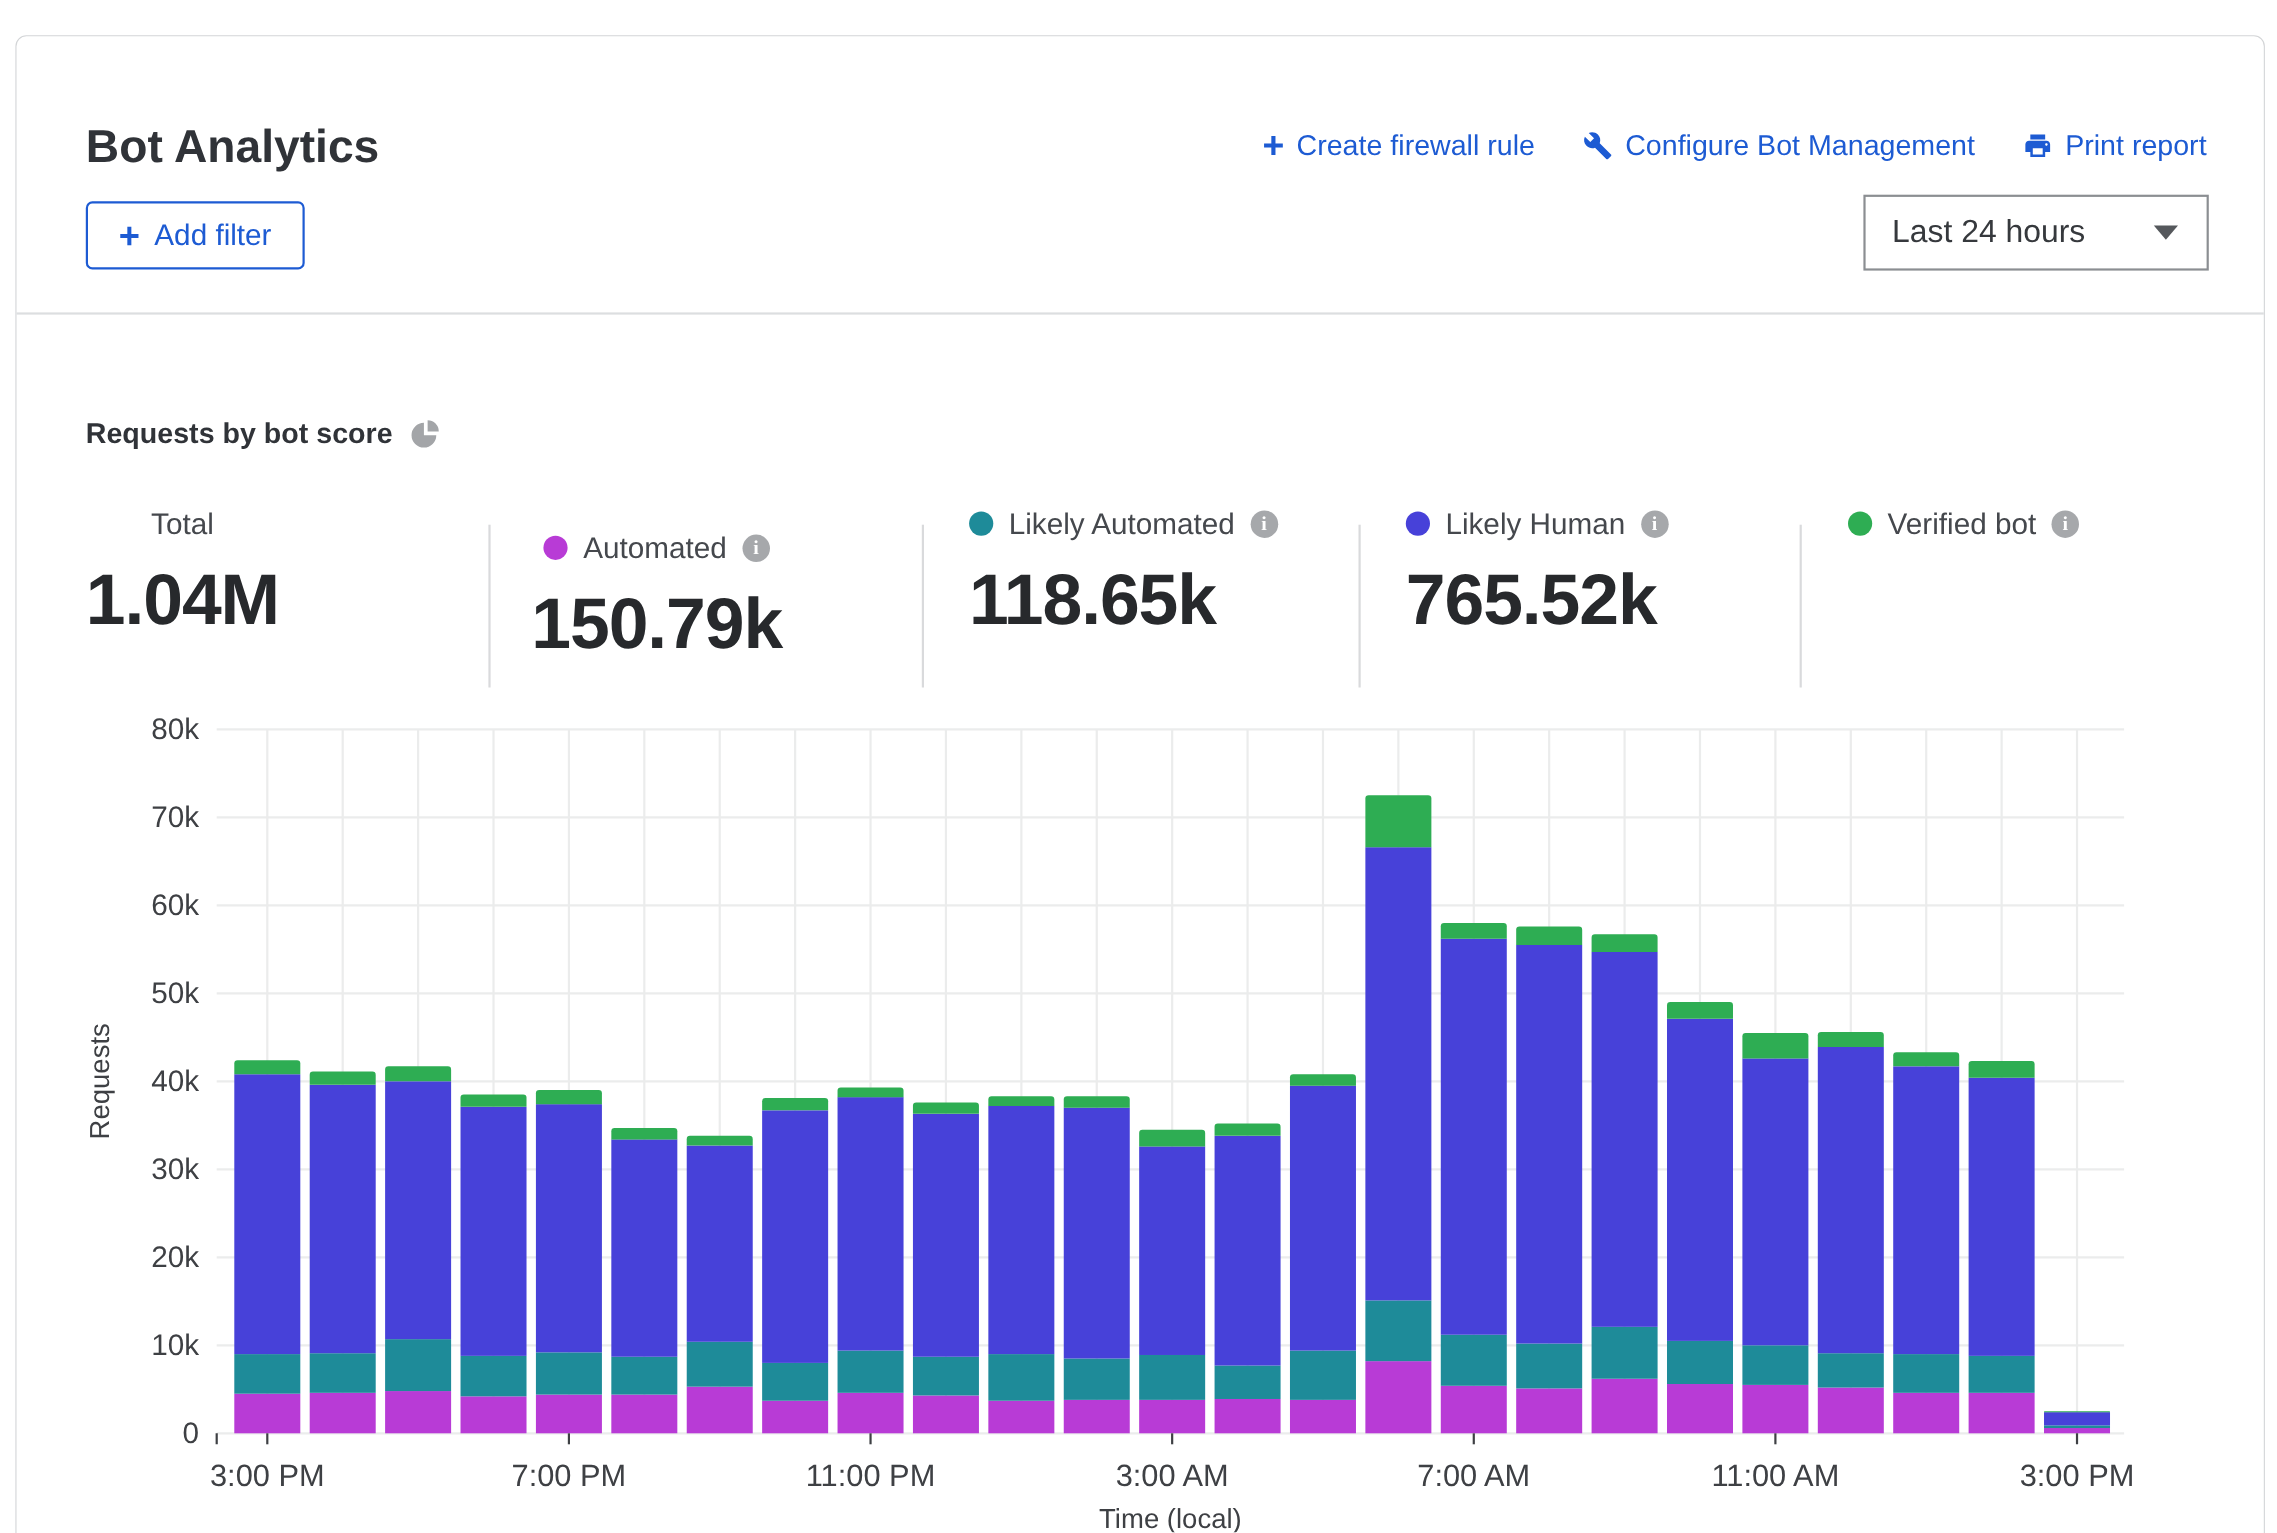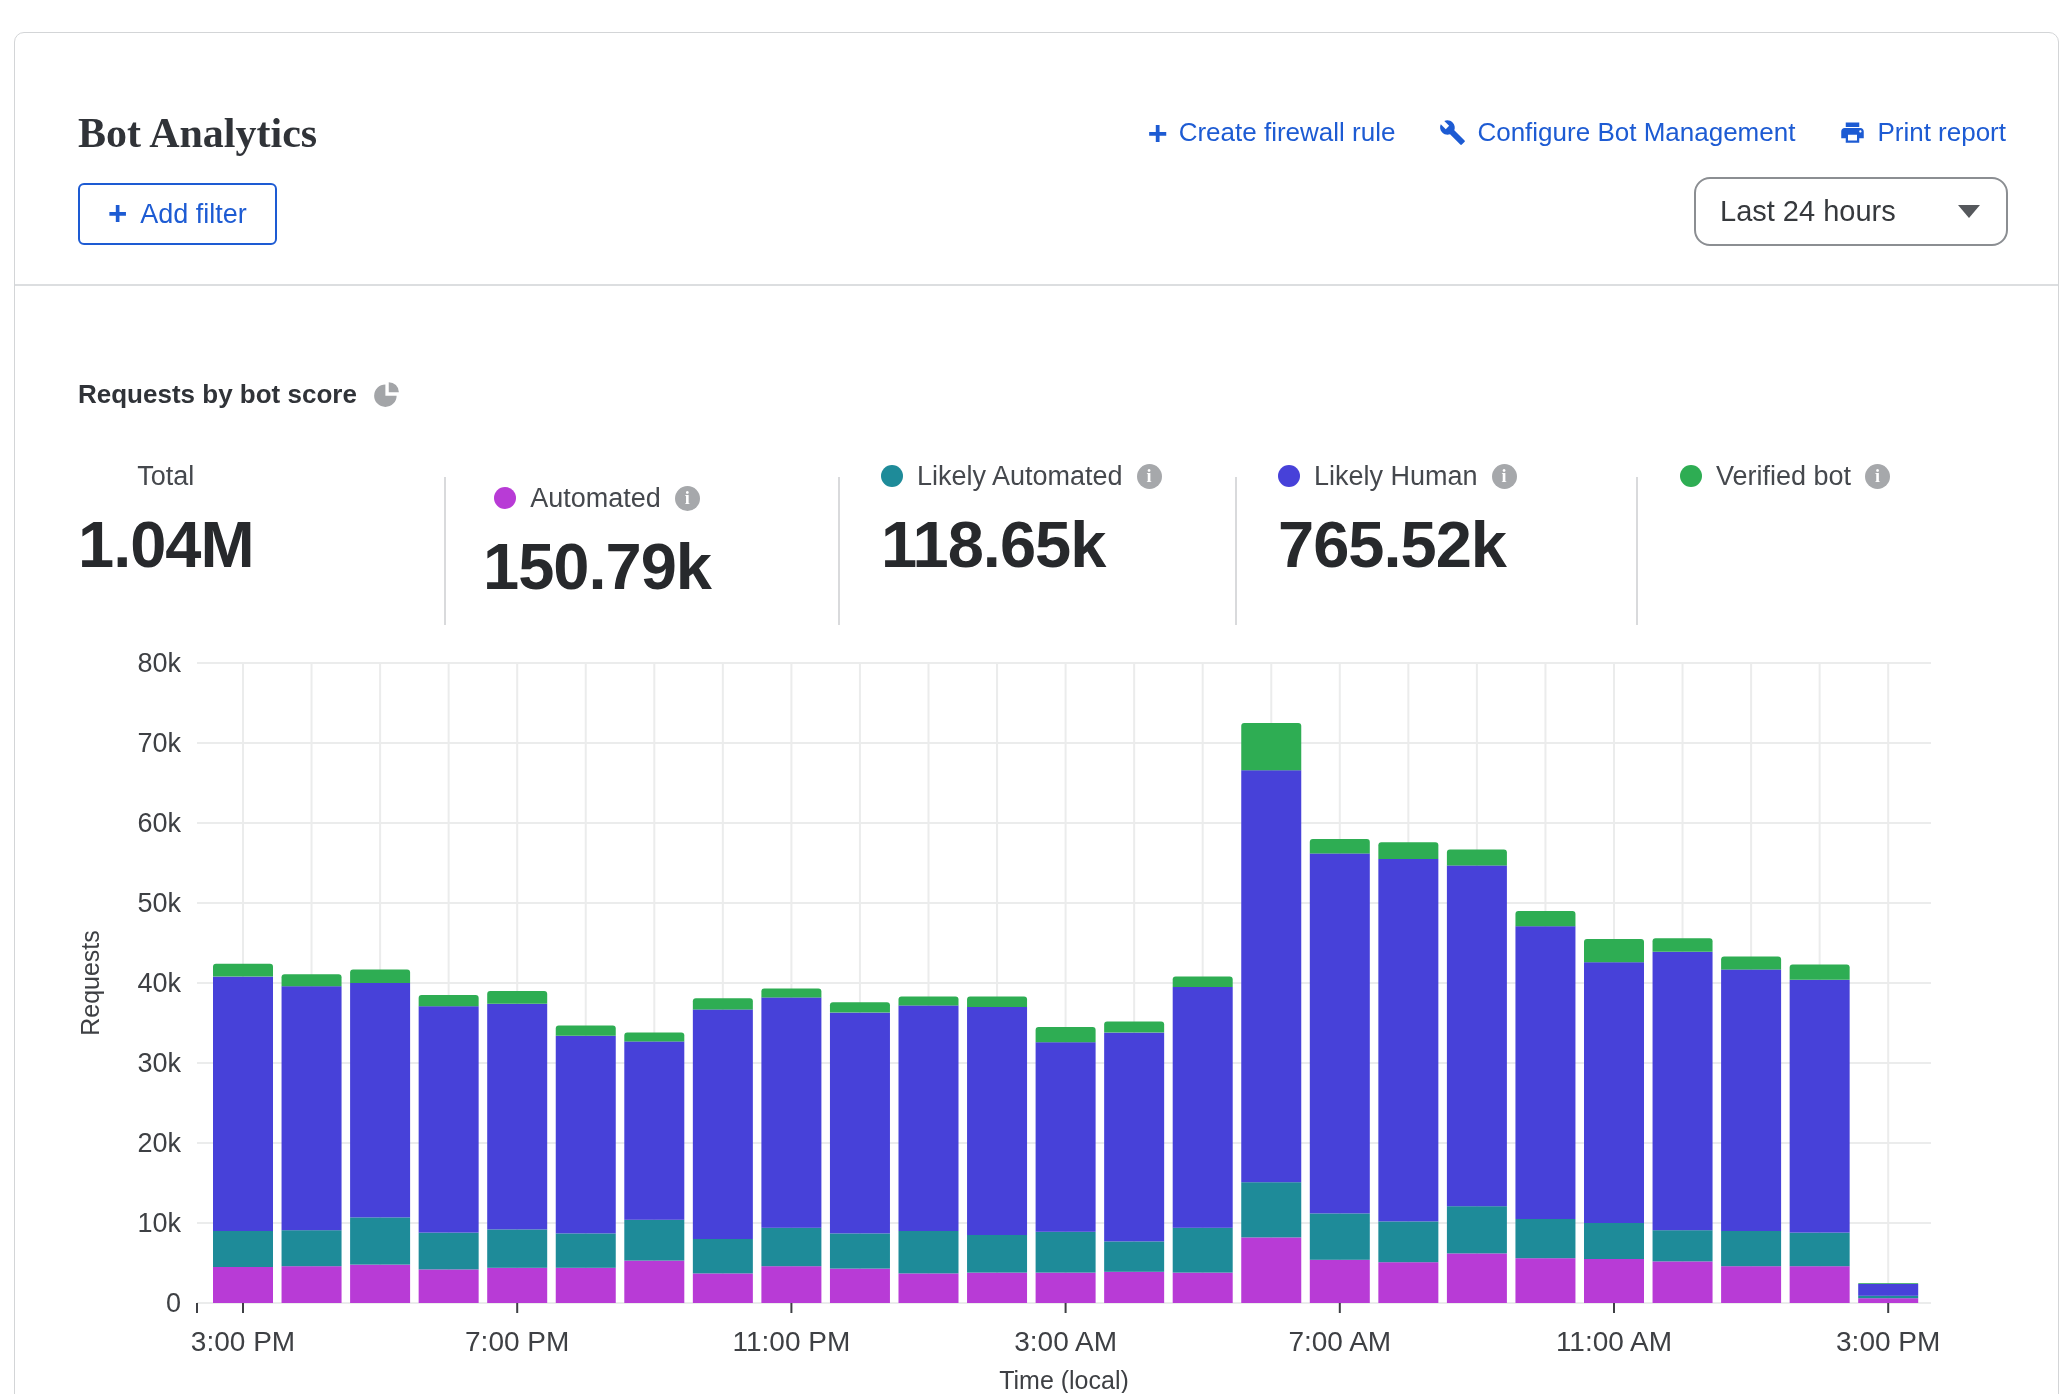--- a/index.html
+++ b/index.html
@@ -7,40 +7,40 @@
     width:2070px;height:1394px;position:relative;overflow:hidden;
     background:#ffffff;font-family:"Liberation Sans","DejaVu Sans",sans-serif;
     -webkit-font-smoothing:antialiased;color:#33363a;
   }
   .panel{
     position:absolute;left:14px;top:32px;width:2043px;height:1460px;
     background:#fff;border:1.5px solid #d3d5d7;border-radius:10px;
   }
   
   .page-title{
-    position:absolute;left:63px;top:76px;font-size:42px;font-weight:bold;color:#303338;font-family:Liberation Serif, serif;
+    position:absolute;left:63px;top:76px;font-size:42px;font-weight:bold;color:#303338;
   }
   .actions{
     position:absolute;top:84px;right:52px;display:flex;align-items:center;gap:44px;
   }
   .action-link{
     display:flex;align-items:center;gap:11px;color:#1d5bd3;font-size:26px;cursor:pointer;white-space:nowrap;
   }
   .action-link .plus{font-size:34px;font-weight:bold;line-height:22px;}
   .action-link svg{fill:#1d5bd3;}
   .add-filter-btn{
     position:absolute;left:63px;top:150px;height:62px;padding:0 28px;
     display:flex;align-items:center;gap:13px;box-sizing:border-box;
     border:2px solid #1d5bd3;border-radius:6px;background:#fff;color:#1d5bd3;
     font-size:27px;cursor:pointer;font-family:inherit;
   }
   .add-filter-btn .plus{font-size:33px;font-weight:bold;line-height:20px;}
   .time-range{
     position:absolute;top:144px;right:50px;width:314px;height:69px;box-sizing:border-box;
-    border:2px solid #8b8e92;border-radius:16px;background:#fff;
+    border:2px solid #8b8e92;border-radius:0;background:#fff;
     display:flex;align-items:center;justify-content:space-between;
     padding:0 26px 0 24px;font-size:29px;color:#36393d;cursor:pointer;
   }
   .caret{
     width:0;height:0;border-left:11px solid transparent;border-right:11px solid transparent;
     border-top:13px solid #55585c;
   }
   .header-divider{
     position:absolute;left:0;right:0;top:251px;border-top:2px solid #dcdee0;
   }

